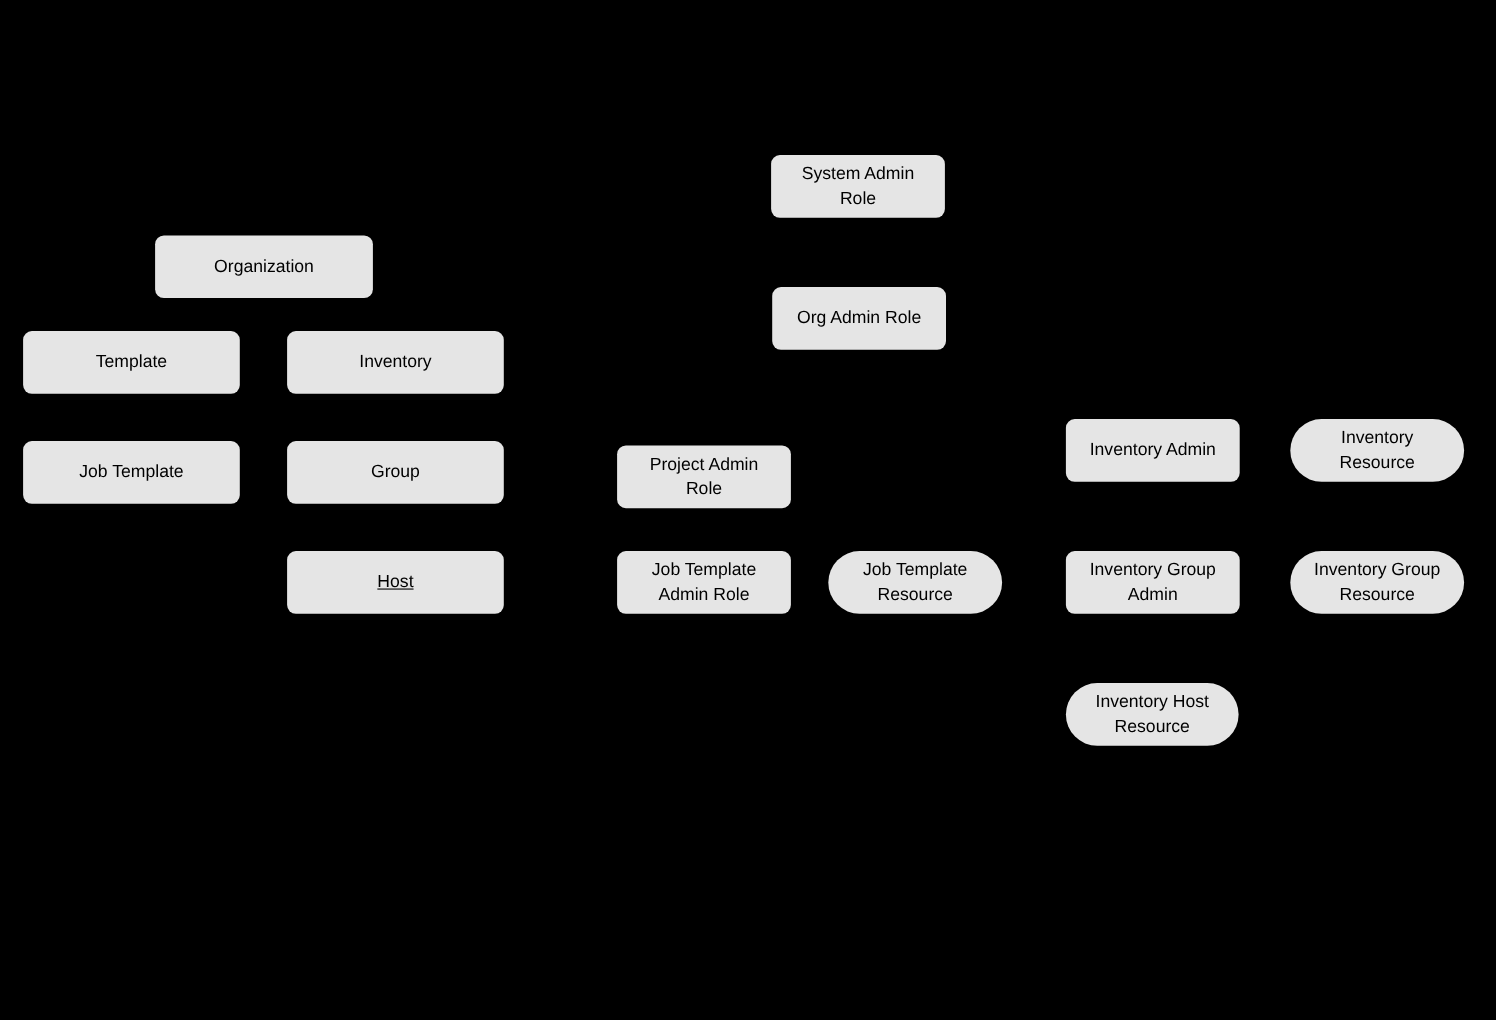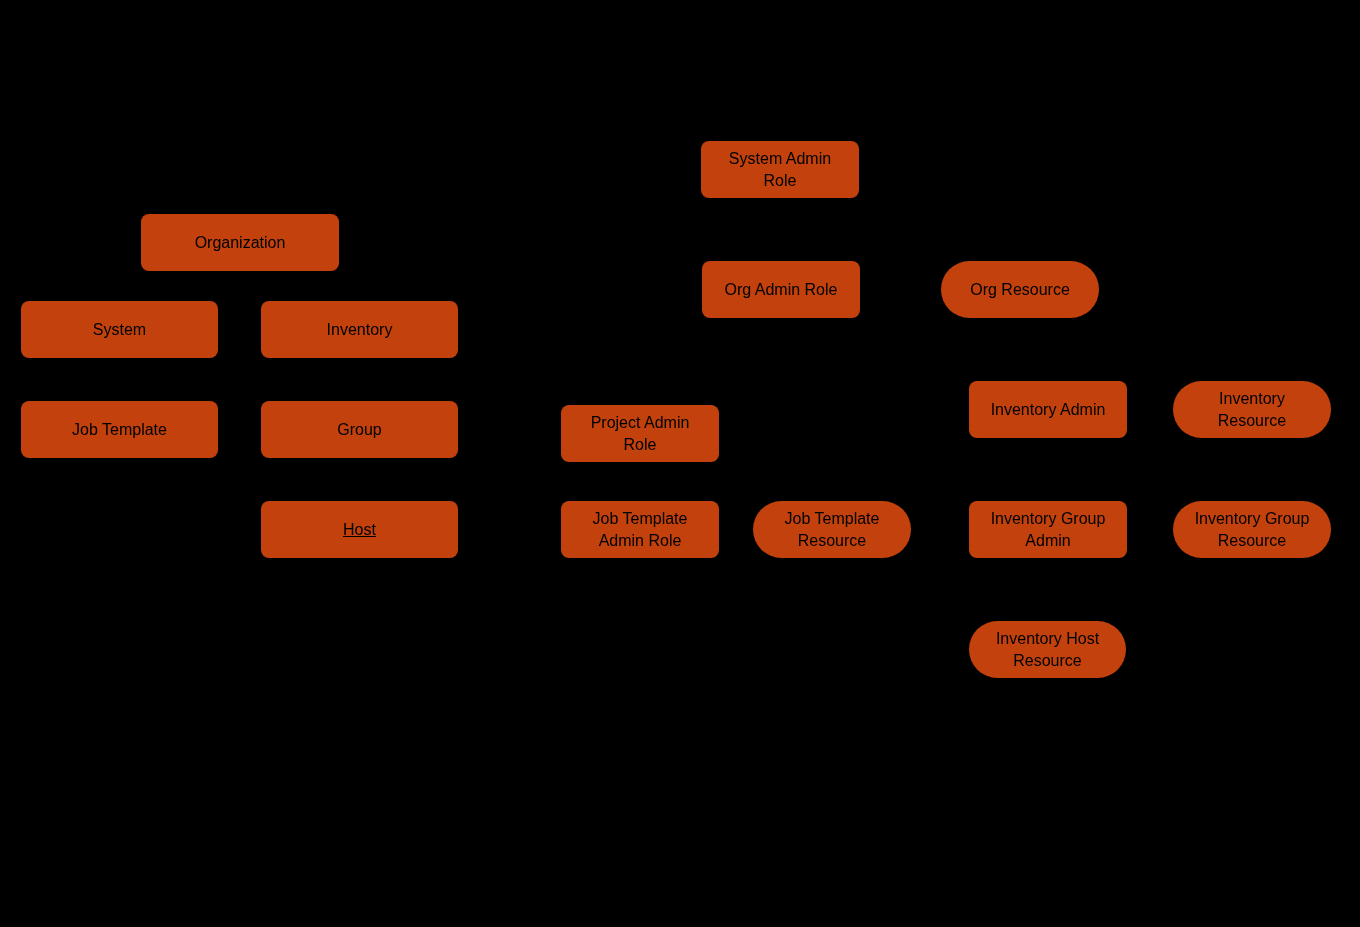--- a/index.html
+++ b/index.html
@@ -10,21 +10,21 @@
   .canvas {
     position: relative;
     width: 1360px;
     height: 927px;
     background: #000000;
     overflow: hidden;
     font-family: "Liberation Sans", sans-serif;
   }
   .node {
     position: absolute;
-    background: #c2410c;
+    background: #e5e5e5;
     color: #000000;
     display: flex;
     align-items: center;
     justify-content: center;
     text-align: center;
     box-sizing: border-box;
   }
   .node.rect {
     border-radius: 8px;
   }
@@ -41,21 +41,21 @@
 </head>
 <body>
 
 <div class="canvas">
 
   <div class="node rect" style="left:141px; top:202px; width:198px; height:57px;margin-top:12px;">
     <span class="node-label">Organization</span>
   </div>
 
   <div class="node rect" style="left:21px; top:301px; width:197px; height:57px;">
-    <span class="node-label">System</span>
+    <span class="node-label">Template</span>
   </div>
 
   <div class="node rect" style="left:261px; top:301px; width:197px; height:57px;">
     <span class="node-label">Inventory</span>
   </div>
 
   <div class="node rect" style="left:21px; top:401px; width:197px; height:57px;">
     <span class="node-label">Job Template</span>
   </div>
 
@@ -69,23 +69,20 @@
 
   <div class="node rect" style="left:701px; top:141px; width:158px; height:57px;">
     <span class="node-label">System Admin
 Role</span>
   </div>
 
   <div class="node rect" style="left:702px; top:261px; width:158px; height:57px;">
     <span class="node-label">Org Admin Role</span>
   </div>
 
-  <div class="node pill" style="left:941px; top:261px; width:158px; height:57px;">
-    <span class="node-label">Org Resource</span>
-  </div>
 
   <div class="node rect" style="left:561px; top:381px; width:158px; height:57px;margin-top:24px;">
     <span class="node-label">Project Admin
 Role</span>
   </div>
 
 
   <div class="node rect" style="left:969px; top:381px; width:158px; height:57px;">
     <span class="node-label">Inventory Admin</span>
   </div>

